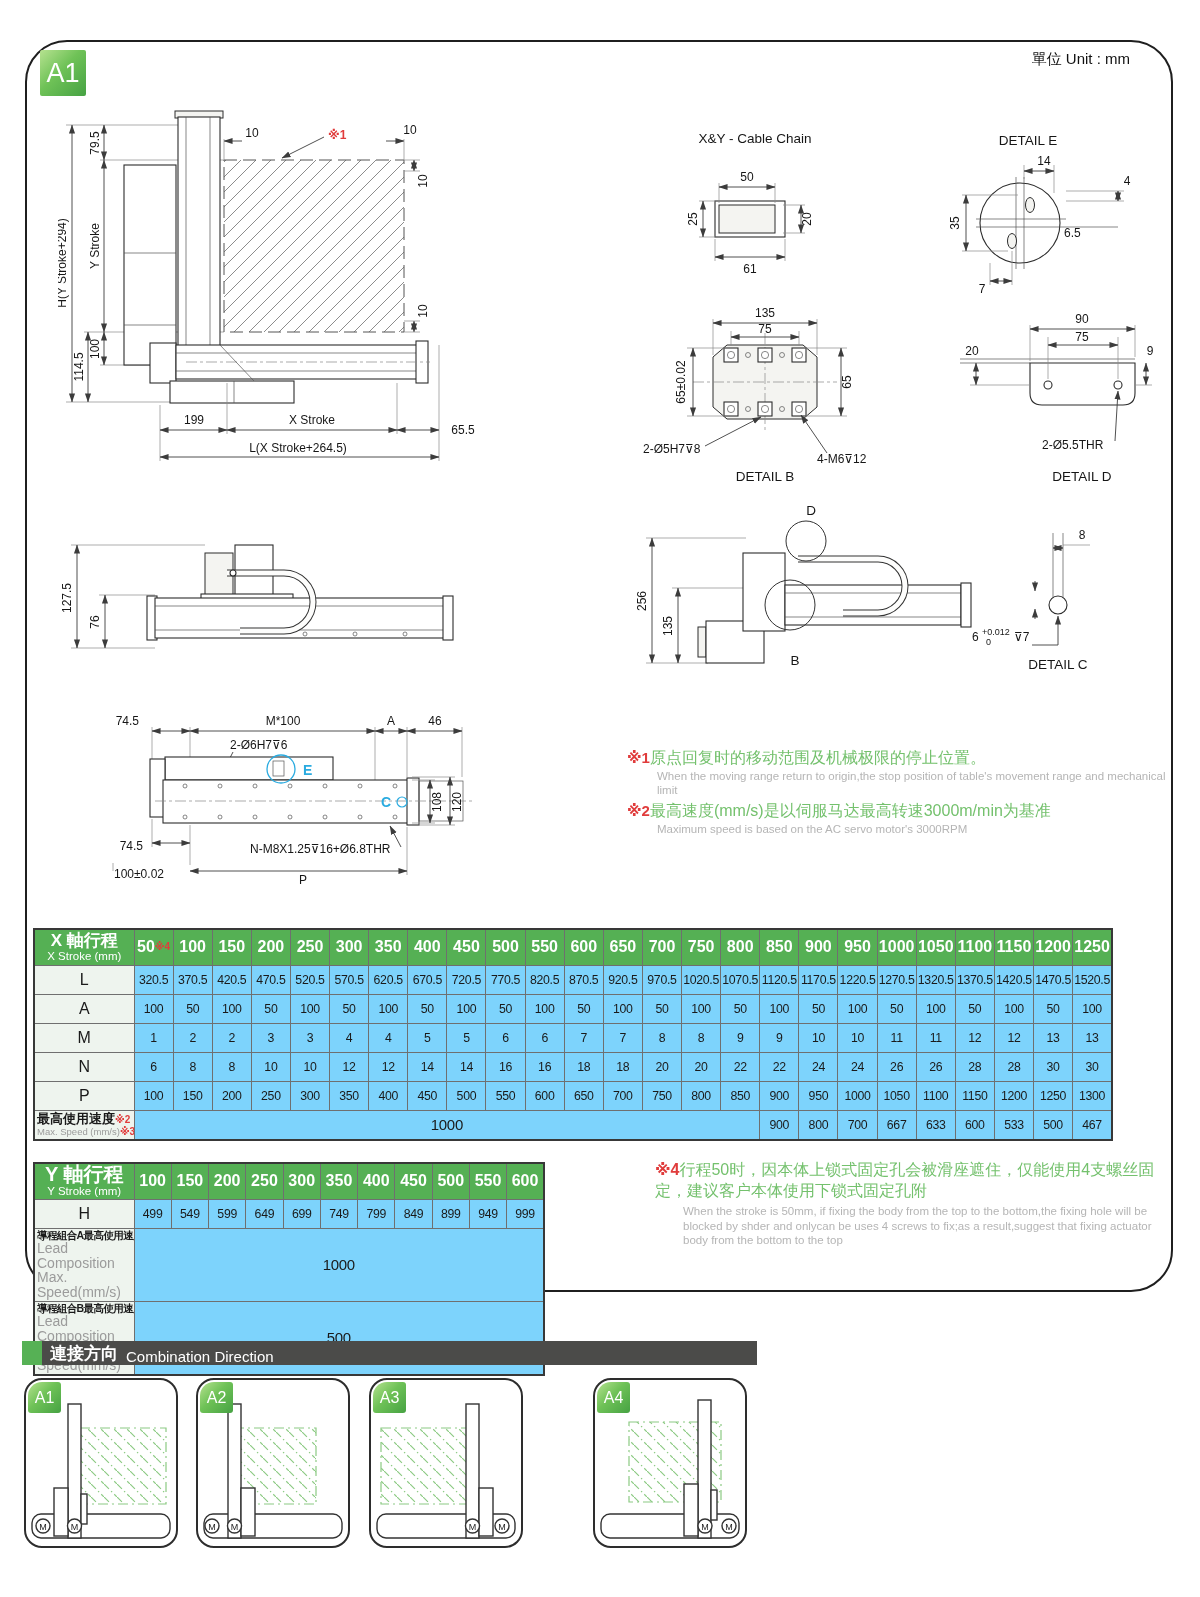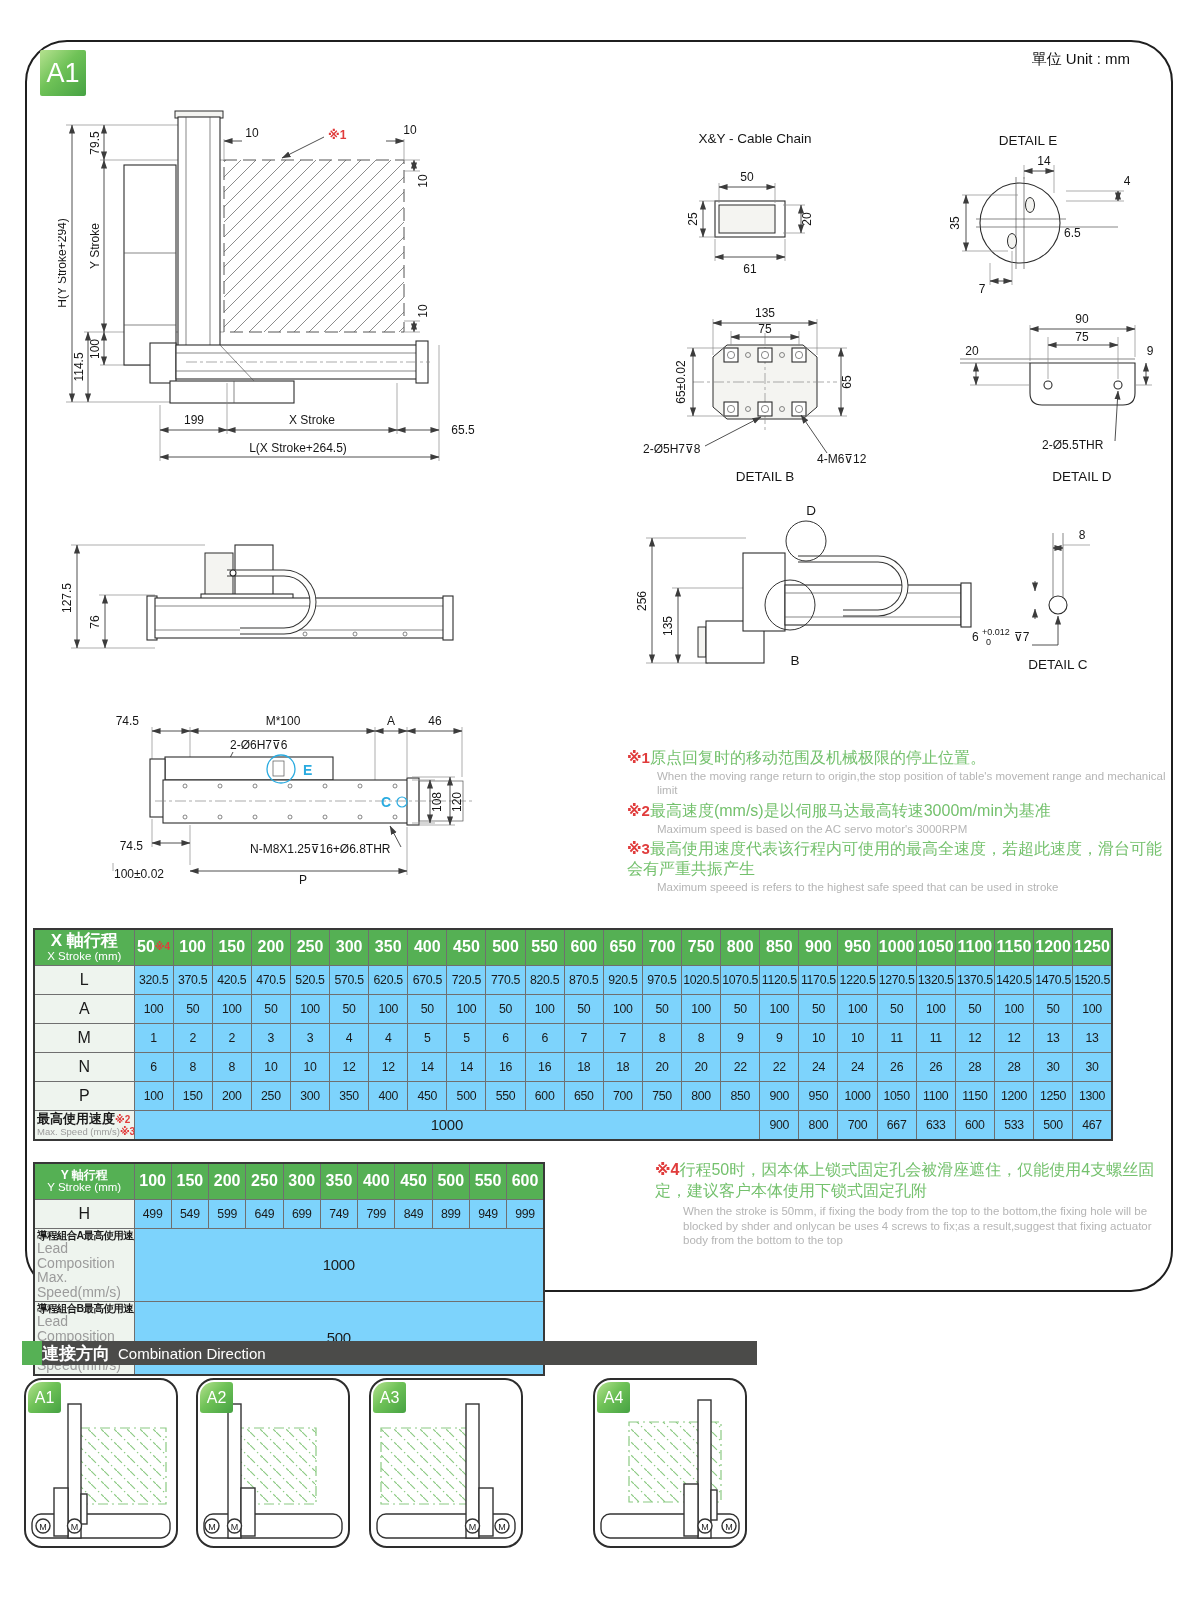--- a/index.html
+++ b/index.html
@@ -31,21 +31,21 @@
 .note .zh{font-size:16px;color:#74c16d;line-height:1.25}
 .note .mk{color:#e03c3c;font-weight:bold;font-size:15px}
 .note .en{font-size:11.5px;color:#b5b5b5;margin-left:30px;line-height:1.25;margin-top:1px}
 
 table{border-collapse:collapse;table-layout:fixed;background:#7dd3fc}
 .xtable{position:absolute;left:33px;top:928px;width:1080px;border:2px solid #383838}
 .ytable{position:absolute;left:33px;top:1162px;width:512px;border:2px solid #383838}
 th,td{border:1px solid #6f6f6f;text-align:center;vertical-align:middle;padding:0;overflow:hidden;white-space:nowrap}
 .hd{background:#55b054;color:#fff;font-size:16px;font-weight:bold;height:36px}
 .hz{font-size:17px;font-weight:bold;line-height:1.05}
-.hz2{font-size:12px;font-weight:bold;line-height:1.05}
+.hz2{font-size:20px;font-weight:bold;line-height:1.05}
 .he{font-size:11.5px;font-weight:normal;line-height:1.1}
 .rowlbl{background:#eef4ee;font-size:16px;height:29px}
 .val{font-size:12.3px;height:29px;letter-spacing:-.3px}
 .merged{font-size:15px}
 .mk4{color:#e03c3c;font-size:10px;font-weight:bold;vertical-align:2px}
 .speedlbl,.leadlbl{background:#eef4ee;text-align:left;padding:1px 2px}
 .szh{font-size:13px;font-weight:bold;line-height:1.1}
 .sen{font-size:9.5px;color:#9b9b9b;line-height:1.1;font-weight:normal}
 .smk{color:#e03c3c;font-size:10px;font-weight:bold}
 .spv{height:30px}
@@ -53,21 +53,21 @@
 .le{font-size:14px;color:#9b9b9b;line-height:1.05;white-space:normal}
 .leadlbl{height:34px}
 
 .note4{position:absolute;left:655px;top:1160px;width:515px}
 .note4 .mk{color:#e03c3c;font-weight:bold;font-size:16px}
 .note4 .zh{font-size:16px;color:#74c16d;line-height:1.3}
 .note4 .en{font-size:11.5px;color:#b5b5b5;margin-left:28px;line-height:1.3;margin-top:2px}
 
 .combo-bar{position:absolute;left:22px;top:1341px;width:735px;height:24px;display:flex;align-items:stretch;background:#4b4b49}
 .combo-green{width:20px;background:#56b155}
-.combo-txt{display:flex;align-items:center;color:#fff;padding-left:0}
+.combo-txt{display:flex;align-items:flex-end;color:#fff;padding-left:8px}
 .combo-zh{font-size:17px;font-weight:bold}
 .combo-en{font-family:Liberation Sans, sans-serif;font-size:15px;margin-left:8px}
 .panel{position:absolute;top:1378px;width:154px;height:170px;border:2px solid #2d2d2d;border-radius:18px;background:#fff}
 .p1{left:24px}.p2{left:196px}.p3{left:369px}.p4{left:593px}
 .pbadge{position:absolute;left:2px;top:2px;width:33px;height:31px;border-radius:14px 3px 3px 3px;font-size:16px}
 .panel svg{position:absolute;left:0;top:0}
 </style>
 </head>
 <body>
 
@@ -409,24 +409,20 @@
 
 <div class="notes">
  <div class="note">
   <div><span class="mk">※1</span><span class="zh">原点回复时的移动范围及机械极限的停止位置。</span></div>
   <div class="en">When the moving range return to origin,the stop position of table's movement range and mechanical limit</div>
  </div>
  <div class="note">
   <div><span class="mk">※2</span><span class="zh">最高速度(mm/s)是以伺服马达最高转速3000m/min为基准</span></div>
   <div class="en">Maximum speed is based on the AC servo motor's 3000RPM</div>
  </div>
- <div class="note">
-  <div style="width:540px"><span class="mk">※3</span><span class="zh">最高使用速度代表该行程内可使用的最高全速度，若超此速度，滑台可能会有严重共振产生</span></div>
-  <div class="en">Maximum speeed is refers to the highest safe speed that can be used in stroke</div>
- </div>
 </div>
 
 <table class="xtable">
       <colgroup>
         <col style="width:100px">
         <col>
         <col>
         <col>
         <col>
         <col>

